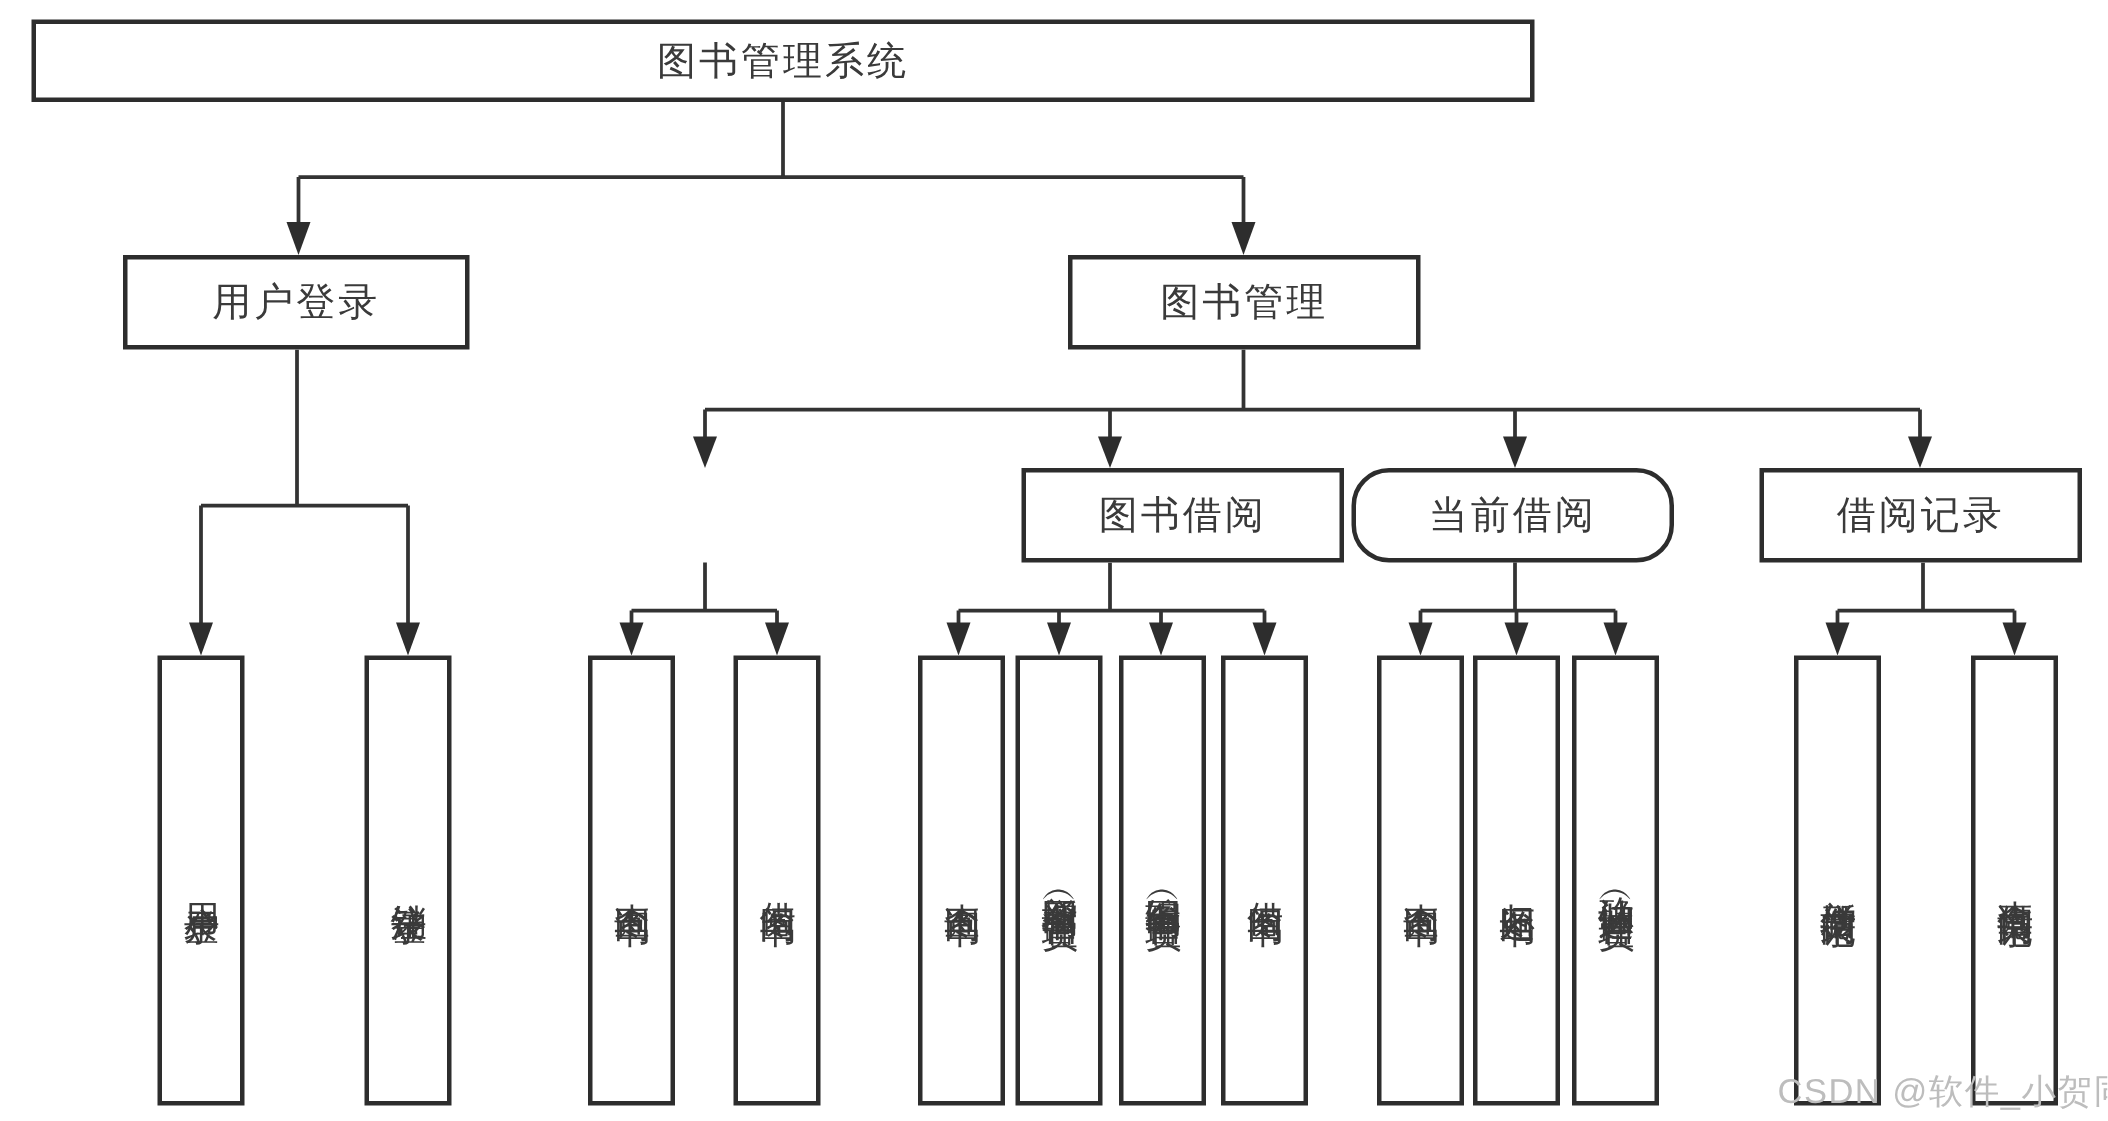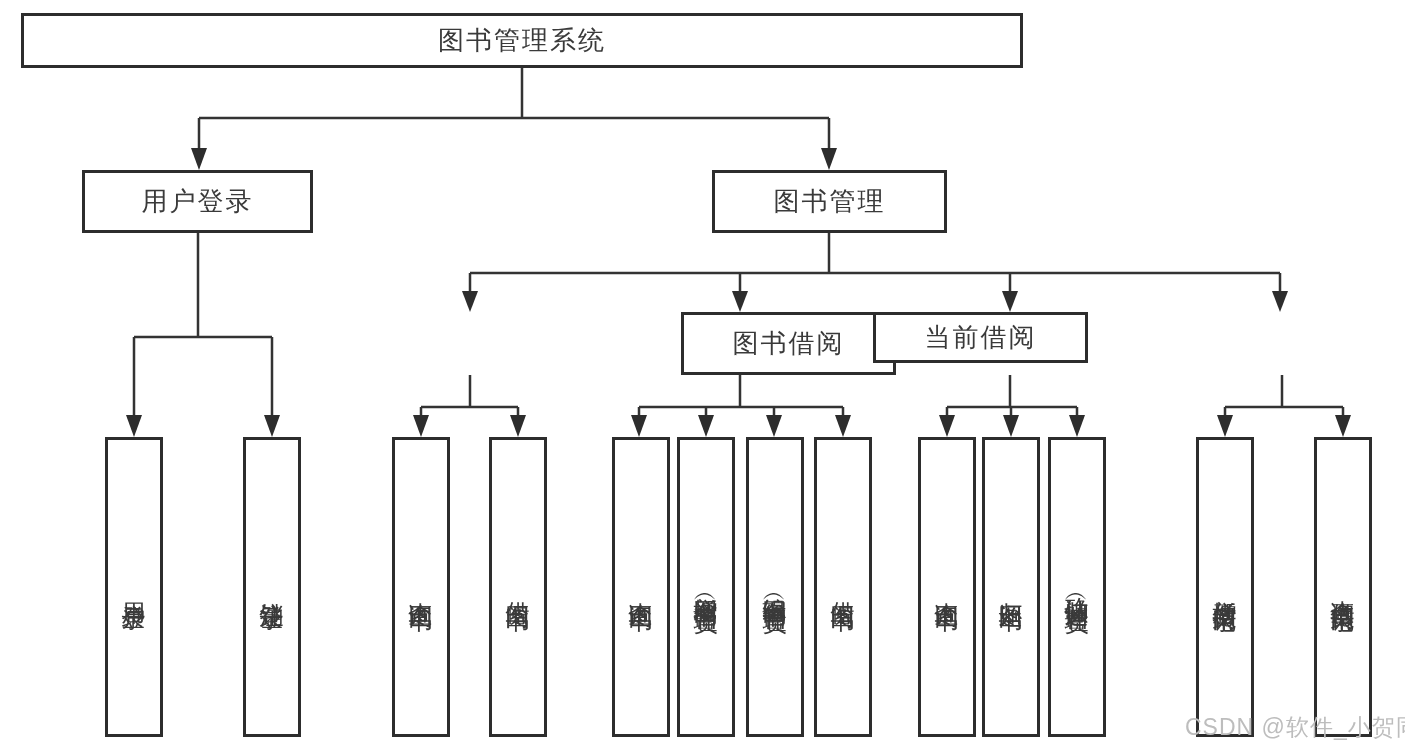--- a/index.html
+++ b/index.html
@@ -113,22 +113,25 @@
   <div class="node h-node" style="left:82px; top:170px; width:231px; height:63px;">
     <span>用户登录</span>
   </div>
   <div class="node h-node" style="left:712px; top:170px; width:235px; height:63px;align-items:center;">
     <span>图书管理</span>
   </div>
 
   <div class="node h-node" style="left:633px; top:312px; width:215px; height:63px;margin-left:48px;">
     <span>图书借阅</span>
   </div>
-  <div class="node h-node" style="left:873px; top:312px; width:215px; height:51px;">
+  <div class="node h-node" style="left:901px; top:312px; width:215px; height:63px;border-radius:25px;">
     <span>当前借阅</span>
+  </div>
+  <div class="node h-node" style="left:1173px; top:312px; width:215px; height:63px;">
+    <span>借阅记录</span>
   </div>
 
   <div class="node leaf" style="left:105px;">
     <span>用户登录</span>
   </div>
   <div class="node leaf" style="left:243px;">
     <span>注销登录</span>
   </div>
 
   <div class="node leaf" style="left:392px;">

